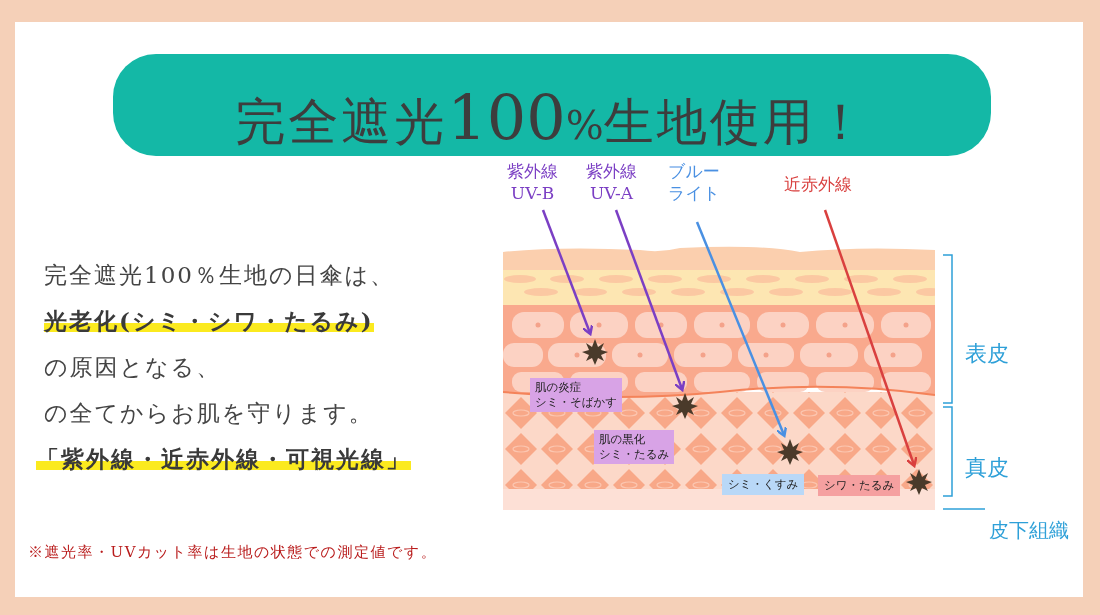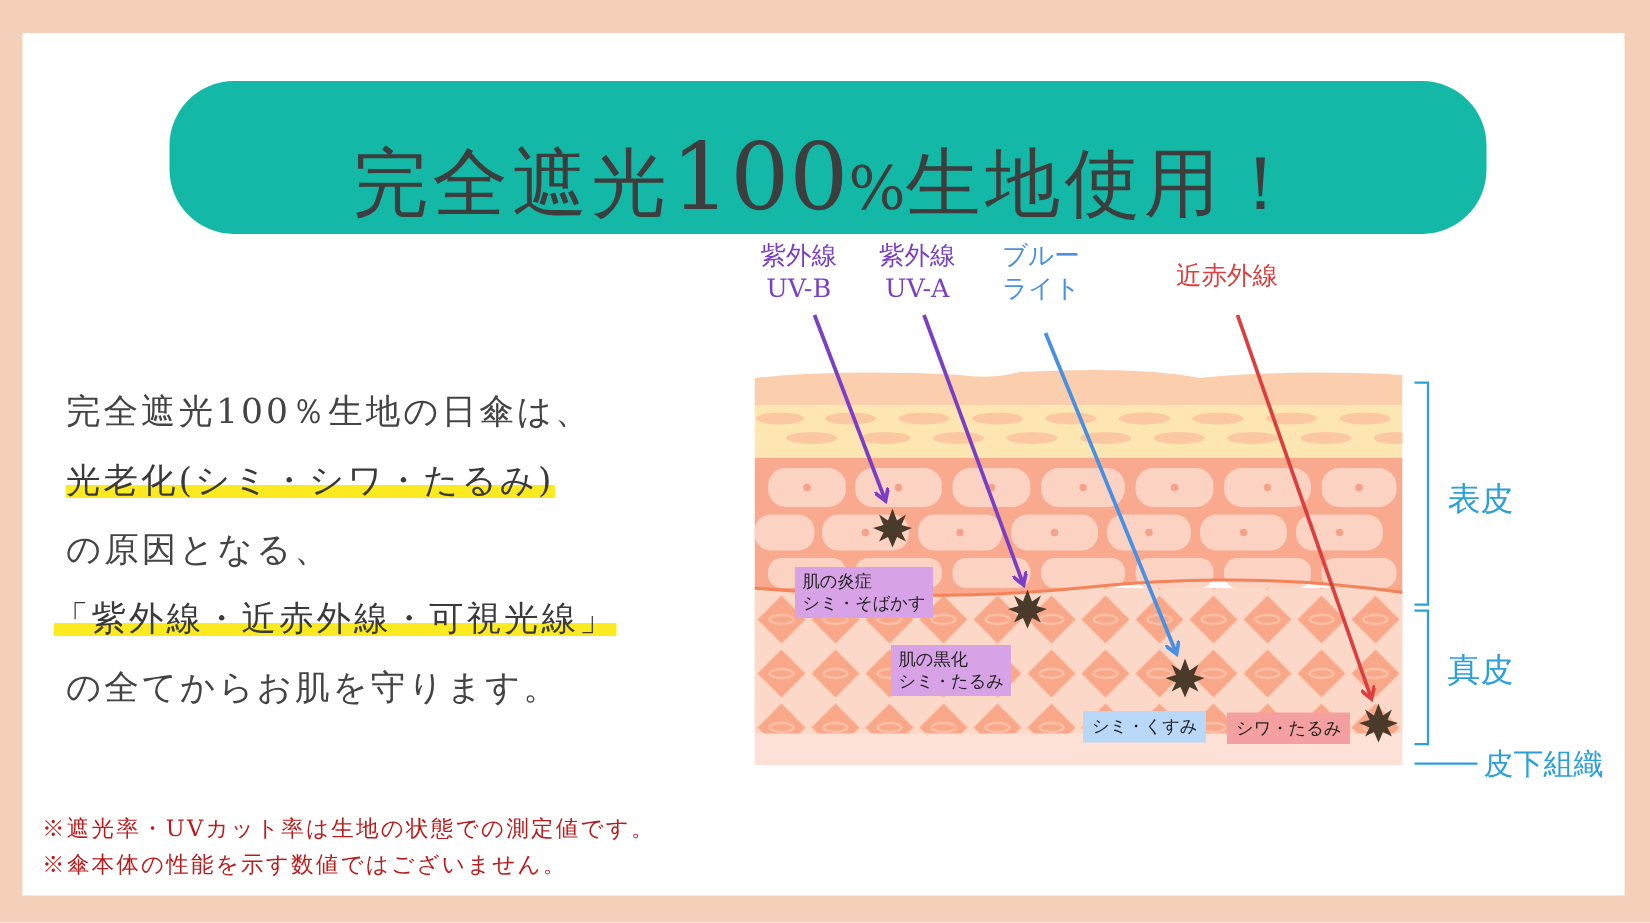--- a/index.html
+++ b/index.html
@@ -6,50 +6,49 @@
   body { width: 1100px; height: 615px; background: #f5d0b8; position: relative; overflow: hidden;
          font-family: "DejaVu Serif", "Liberation Serif", serif; }
   .panel { position: absolute; left: 15px; top: 22px; width: 1068px; height: 575px; background: #ffffff; }
   .title-pill { position: absolute; left: 113px; top: 54px; width: 878px; height: 102px; border-radius: 43px;
                 background: #14b8a6; display: flex; align-items: flex-end; justify-content: center; }
   .title-text { font-size: 50px; color: #3d3d3d; letter-spacing: 3px; white-space: nowrap; }
   .title-text .big { font-size: 62px; letter-spacing: 0; }
   .title-text .pct { font-size: 40px; letter-spacing: 0; }
   .body-text { position: absolute; left: 44px; top: 252px; font-size: 23px; color: #444; line-height: 46px; letter-spacing: 2px; }
   .line { display: block; white-space: nowrap; }
-  .hl { font-weight: normal; color: #3a3a3a;
+  .hl { font-weight: bold; color: #3a3a3a;
         background: linear-gradient(to bottom, transparent 58%, #fbea1f 58%, #fbea1f 92%, transparent 92%); }
   .notes { position: absolute; left: 28px; top: 540px; font-size: 15px; color: #b91c1c; line-height: 24px; letter-spacing: 1.5px; }
   .ray-label { position: absolute; font-size: 17px; text-align: center; line-height: 22px; white-space: nowrap; }
-  .side-label { position: absolute; font-family: Liberation Serif, serif; color: #2ea0d8; }
+  .side-label { position: absolute; font-family: Liberation Serif, serif; color: #2ea0d8; margin-top: 21px; }
   .effect { position: absolute; font-size: 11.5px; line-height: 15px; color: #222; text-align: left; padding: 2px 5px; white-space: nowrap; }
   svg.diagram { position: absolute; left: 0; top: 0; }
 </style>
 </head>
 <body>
 
 <div class="panel"></div>
 
 <div class="title-pill">
   <div class="title-text">
     <span>完全遮光</span><span class="big">100</span><span class="pct">%</span><span>生地使用！</span>
   </div>
 </div>
 
 <div class="body-text">
   <span class="line"><span>完全遮光100％生地の日傘は、</span></span>
   <span class="line"><span class="hl">光老化(シミ・シワ・たるみ)</span></span>
   <span class="line"><span>の原因となる、</span></span>
+  <span class="line"><span>の全てからお肌を守ります。</span></span>
   <span class="line" style="margin-left:-8px"><span class="hl">「紫外線・近赤外線・可視光線」</span></span>
-  <span class="line"><span>の全てからお肌を守ります。</span></span>
 </div>
 
 <div class="notes">
   <div>※遮光率・UVカット率は生地の状態での測定値です。</div>
-  <div>※傘本体の性能を示す数値ではございません。</div>
 </div>
 
 <svg class="diagram" width="1100" height="615">
   <defs>
     <clipPath id="skinclip">
         <rect x="503" y="240" width="432" height="270"></rect>
       </clipPath>
     <pattern id="diamonds" x="503" y="395" width="36" height="36" patternUnits="userSpaceOnUse">
       <rect width="36" height="36" fill="#fcd8c8"></rect>
       <path d="M18 2 L34 18 L18 34 L2 18 Z" fill="#f8a888"></path>

